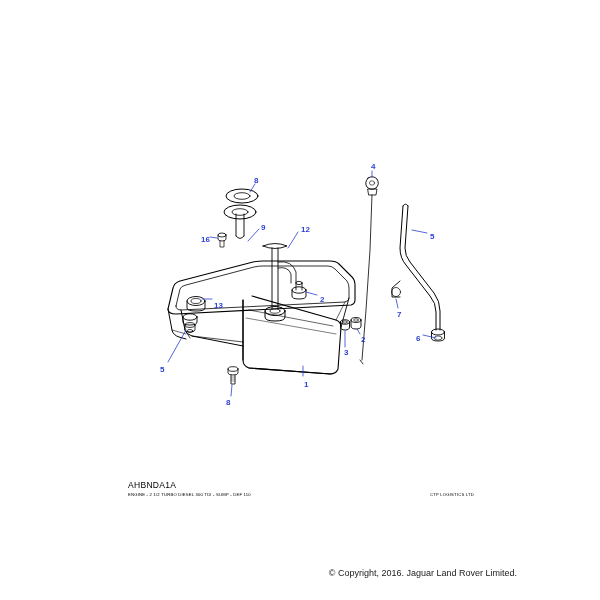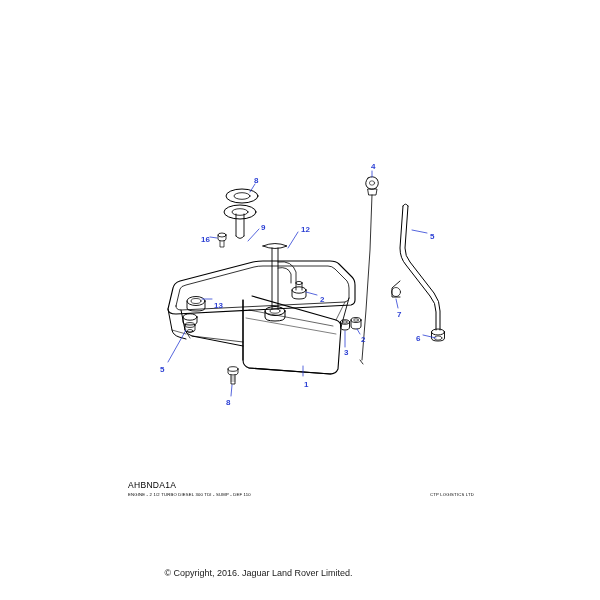--- a/index.html
+++ b/index.html
@@ -60,21 +60,21 @@
     left: 430px;
     top: 492px;
     font-size: 4.2px;
     letter-spacing: 0.2px;
   }
   #copyright {
     position: absolute;
     left: 0;
     top: 568px;
     width: 517px;
-    text-align: center;
+    text-align: right;
     font-size: 9px;
     color: #1a1a1a;
     font-family: "Liberation Sans", sans-serif;
   }
 </style>
 </head>
 <body>
 
 <div id="diagram-root">
 

